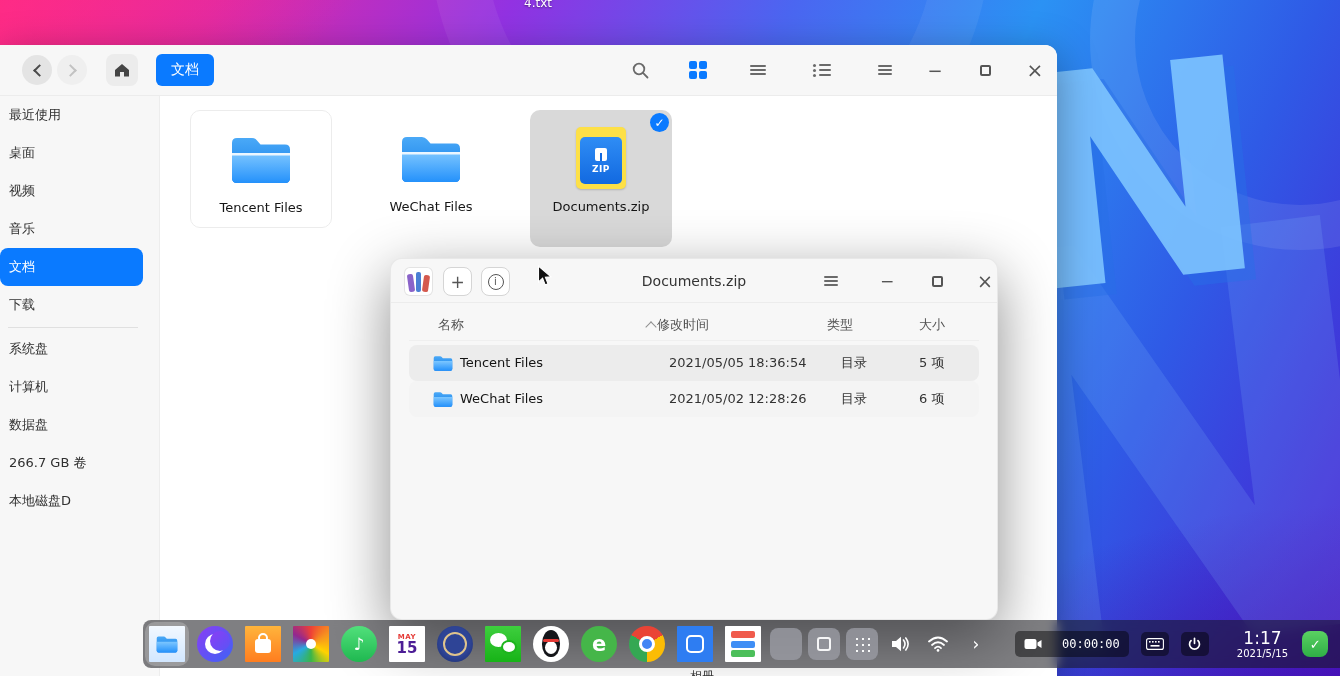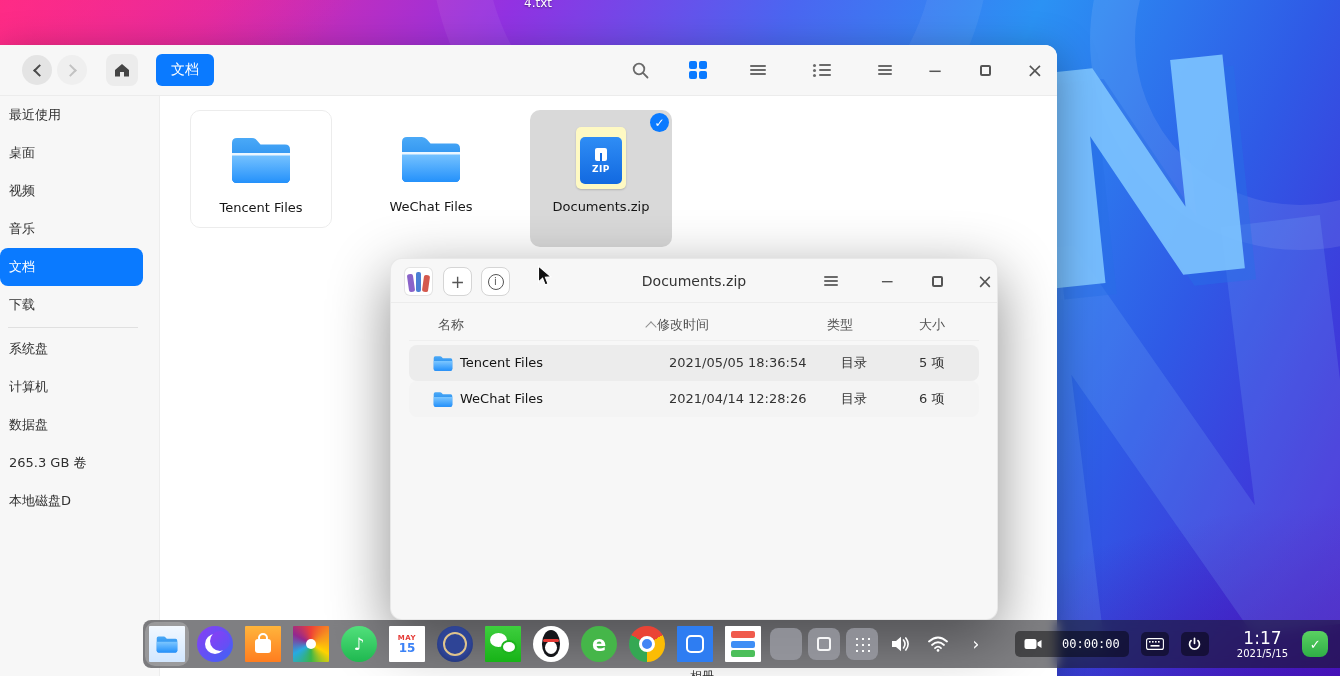--- a/index.html
+++ b/index.html
@@ -53,21 +53,21 @@
 
   .fm-main{position:absolute;left:160px;top:51px;right:0;bottom:0;background:#fff}
   .file-item{position:absolute;top:14px;width:142px;display:flex;flex-direction:column;align-items:center;border-radius:10px}
   .fi-1{left:30px;height:118px;border:1px solid #ececec}
   .fi-2{left:200px;height:118px}
   .fi-3{left:370px;height:137px;background:#d9d9d9}
   .fi-iconbox{margin-top:16px;height:64px;display:flex;align-items:center;justify-content:center}
   .fi-label{margin-top:9px;font-size:13px;color:#161616}
   .check-badge{position:absolute;right:3px;top:3px;width:19px;height:19px;border-radius:50%;background:#0a7aff;color:#fff;
     font-size:12px;display:flex;align-items:center;justify-content:center}
-  .zip-ic{position:relative;width:50px;height:62px;background:#fef9c3;border-radius:5px;box-shadow:0 1px 2px rgba(0,0,0,.18)}
+  .zip-ic{position:relative;width:50px;height:62px;background:#fde047;border-radius:5px;box-shadow:0 1px 2px rgba(0,0,0,.18)}
   .zip-blue{position:absolute;left:4px;right:4px;top:10px;bottom:5px;background:linear-gradient(180deg,#2f8df5,#1269e0);
     border-radius:5px;display:flex;flex-direction:column;align-items:center;justify-content:center;gap:3px}
   .zip-zip{width:12px;height:13px;background:#fff;border-radius:2px;position:relative}
   .zip-zip::after{content:'';position:absolute;left:5px;top:5px;width:2px;height:8px;background:#1269e0}
   .zip-text{color:#fff;font-size:9px;font-weight:bold;letter-spacing:.5px}
 
   
   .arc{position:absolute;left:390px;top:258px;width:608px;height:362px;background:#f7f7f7;border-radius:12px;
     box-shadow:0 18px 60px rgba(0,0,0,.45);border:1px solid rgba(0,0,0,.06);z-index:10}
   .arc-tb{position:absolute;left:0;top:0;right:0;height:44px;border-bottom:1px solid #ececec}
@@ -110,21 +110,21 @@
   .br-moon{position:absolute;left:8px;top:8px;width:20px;height:20px;border-radius:50%;background:#fff}
   .br-moon2{position:absolute;left:13px;top:5px;width:20px;height:20px;border-radius:50%;background:linear-gradient(135deg,#8a3ef5,#5a54f5)}
   .ai-store{background:linear-gradient(180deg,#ffb43c,#ff7d1f)}
   .bag{position:absolute;left:10px;top:13px;width:16px;height:14px;background:#fff;border-radius:3px}
   .bag-h{position:absolute;left:13px;top:7px;width:10px;height:10px;border:2.5px solid #fff;border-radius:50%}
   .ai-photos{background:conic-gradient(#ef4136,#f7941e,#ffd200,#39b54a,#27aae1,#93278f,#ef4136)}
   .ph-c{position:absolute;left:13px;top:13px;width:10px;height:10px;border-radius:50%;background:#fff}
   .ai-music{background:linear-gradient(180deg,#51e07b,#1fb850);display:flex;align-items:center;justify-content:center;color:#fff;font-size:17px}
   .ai-cal{background:#fff;display:flex;flex-direction:column;align-items:center;justify-content:center}
   .cal-m{color:#e53935;font-size:7px;font-weight:bold;letter-spacing:.5px;margin-top:1px}
-  .cal-d{color:#3b82f6;font-size:12px;font-weight:bold;line-height:1.05}
+  .cal-d{color:#4c1d95;font-size:15px;font-weight:bold;line-height:1.05}
   .ai-badge{background:radial-gradient(circle at 50% 45%,#2e4496 0 55%,#1a2a66 100%)}
   .ai-badge::after{content:'';position:absolute;inset:6px;border-radius:50%;border:2px solid rgba(255,218,140,.85)}
   .ai-wechat{background:linear-gradient(180deg,#3ecf3e,#17b317)}
   .wx-b1{position:absolute;left:5px;top:7px;width:17px;height:14px;background:#fff;border-radius:50%}
   .wx-b2{position:absolute;left:18px;top:16px;width:12px;height:10px;background:#fff;border-radius:50%;box-shadow:0 0 0 2px #1db51d}
   .ai-qq{background:#fff}
   .qq-body{position:absolute;left:9px;top:4px;width:18px;height:27px;background:#15161a;border-radius:50% 50% 46% 46%}
   .qq-belly{position:absolute;left:12px;top:15px;width:12px;height:13px;background:#fff;border-radius:50%}
   .qq-scarf{position:absolute;left:10px;top:13px;width:16px;height:3px;background:#e53935;border-radius:2px}
   .ai-e{background:#45b649;display:flex;align-items:center;justify-content:center;color:#fff;font-size:21px;font-weight:bold}
@@ -246,21 +246,21 @@
       <div class="sb-item">最近使用</div>
       <div class="sb-item">桌面</div>
       <div class="sb-item">视频</div>
       <div class="sb-item">音乐</div>
       <div class="sb-item active">文档</div>
       <div class="sb-item">下载</div>
       <div class="sb-div"></div>
       <div class="sb-item">系统盘</div>
       <div class="sb-item">计算机</div>
       <div class="sb-item">数据盘</div>
-      <div class="sb-item">265.3 GB 卷</div>
+      <div class="sb-item">266.7 GB 卷</div>
       <div class="sb-item">本地磁盘D</div>
     </div>
 
     <div class="fm-main">
       <div class="file-item fi-1">
         <div class="fi-iconbox">
           <svg width="62" height="50" viewBox="0 0 62 50">
             <path d="M2 9 Q2 4 7 4 L22 4 Q25 4 27 6.5 L30.5 10.5 L55 10.5 Q60 10.5 60 15.5 L60 44 Q60 49 55 49 L7 49 Q2 49 2 44 Z" fill="url(#foldTop)"></path>
             <path d="M2 19 L60 19 L60 44 Q60 49 55 49 L7 49 Q2 49 2 44 Z" fill="url(#foldFront)"></path>
             <path d="M2 19 L60 19 L60 21.5 L2 21.5 Z" fill="rgba(255,255,255,.85)"></path>
@@ -350,21 +350,21 @@
     </div>
 
     <div class="arc-row row2">
       <span class="rc-folder">
         <svg width="20" height="16" viewBox="0 0 62 50">
           <path d="M2 9 Q2 4 7 4 L22 4 Q25 4 27 6.5 L30.5 10.5 L55 10.5 Q60 10.5 60 15.5 L60 44 Q60 49 55 49 L7 49 Q2 49 2 44 Z" fill="url(#foldTop)"></path>
           <path d="M2 19 L60 19 L60 44 Q60 49 55 49 L7 49 Q2 49 2 44 Z" fill="url(#foldFront)"></path>
         </svg>
       </span>
       <span class="rc rc-name">WeChat Files</span>
-      <span class="rc rc-time">2021/04/14 12:28:26</span>
+      <span class="rc rc-time">2021/05/02 12:28:26</span>
       <span class="rc rc-type">目录</span>
       <span class="rc rc-size">6 项</span>
     </div>
   </div>
 
   <div class="dock">
     <div class="dk-slot active">
       <div class="ai ai-fm">
         <svg width="22" height="18" viewBox="0 0 62 50">
           <path d="M2 9 Q2 4 7 4 L22 4 Q25 4 27 6.5 L30.5 10.5 L55 10.5 Q60 10.5 60 15.5 L60 44 Q60 49 55 49 L7 49 Q2 49 2 44 Z" fill="url(#foldTop)"></path>

